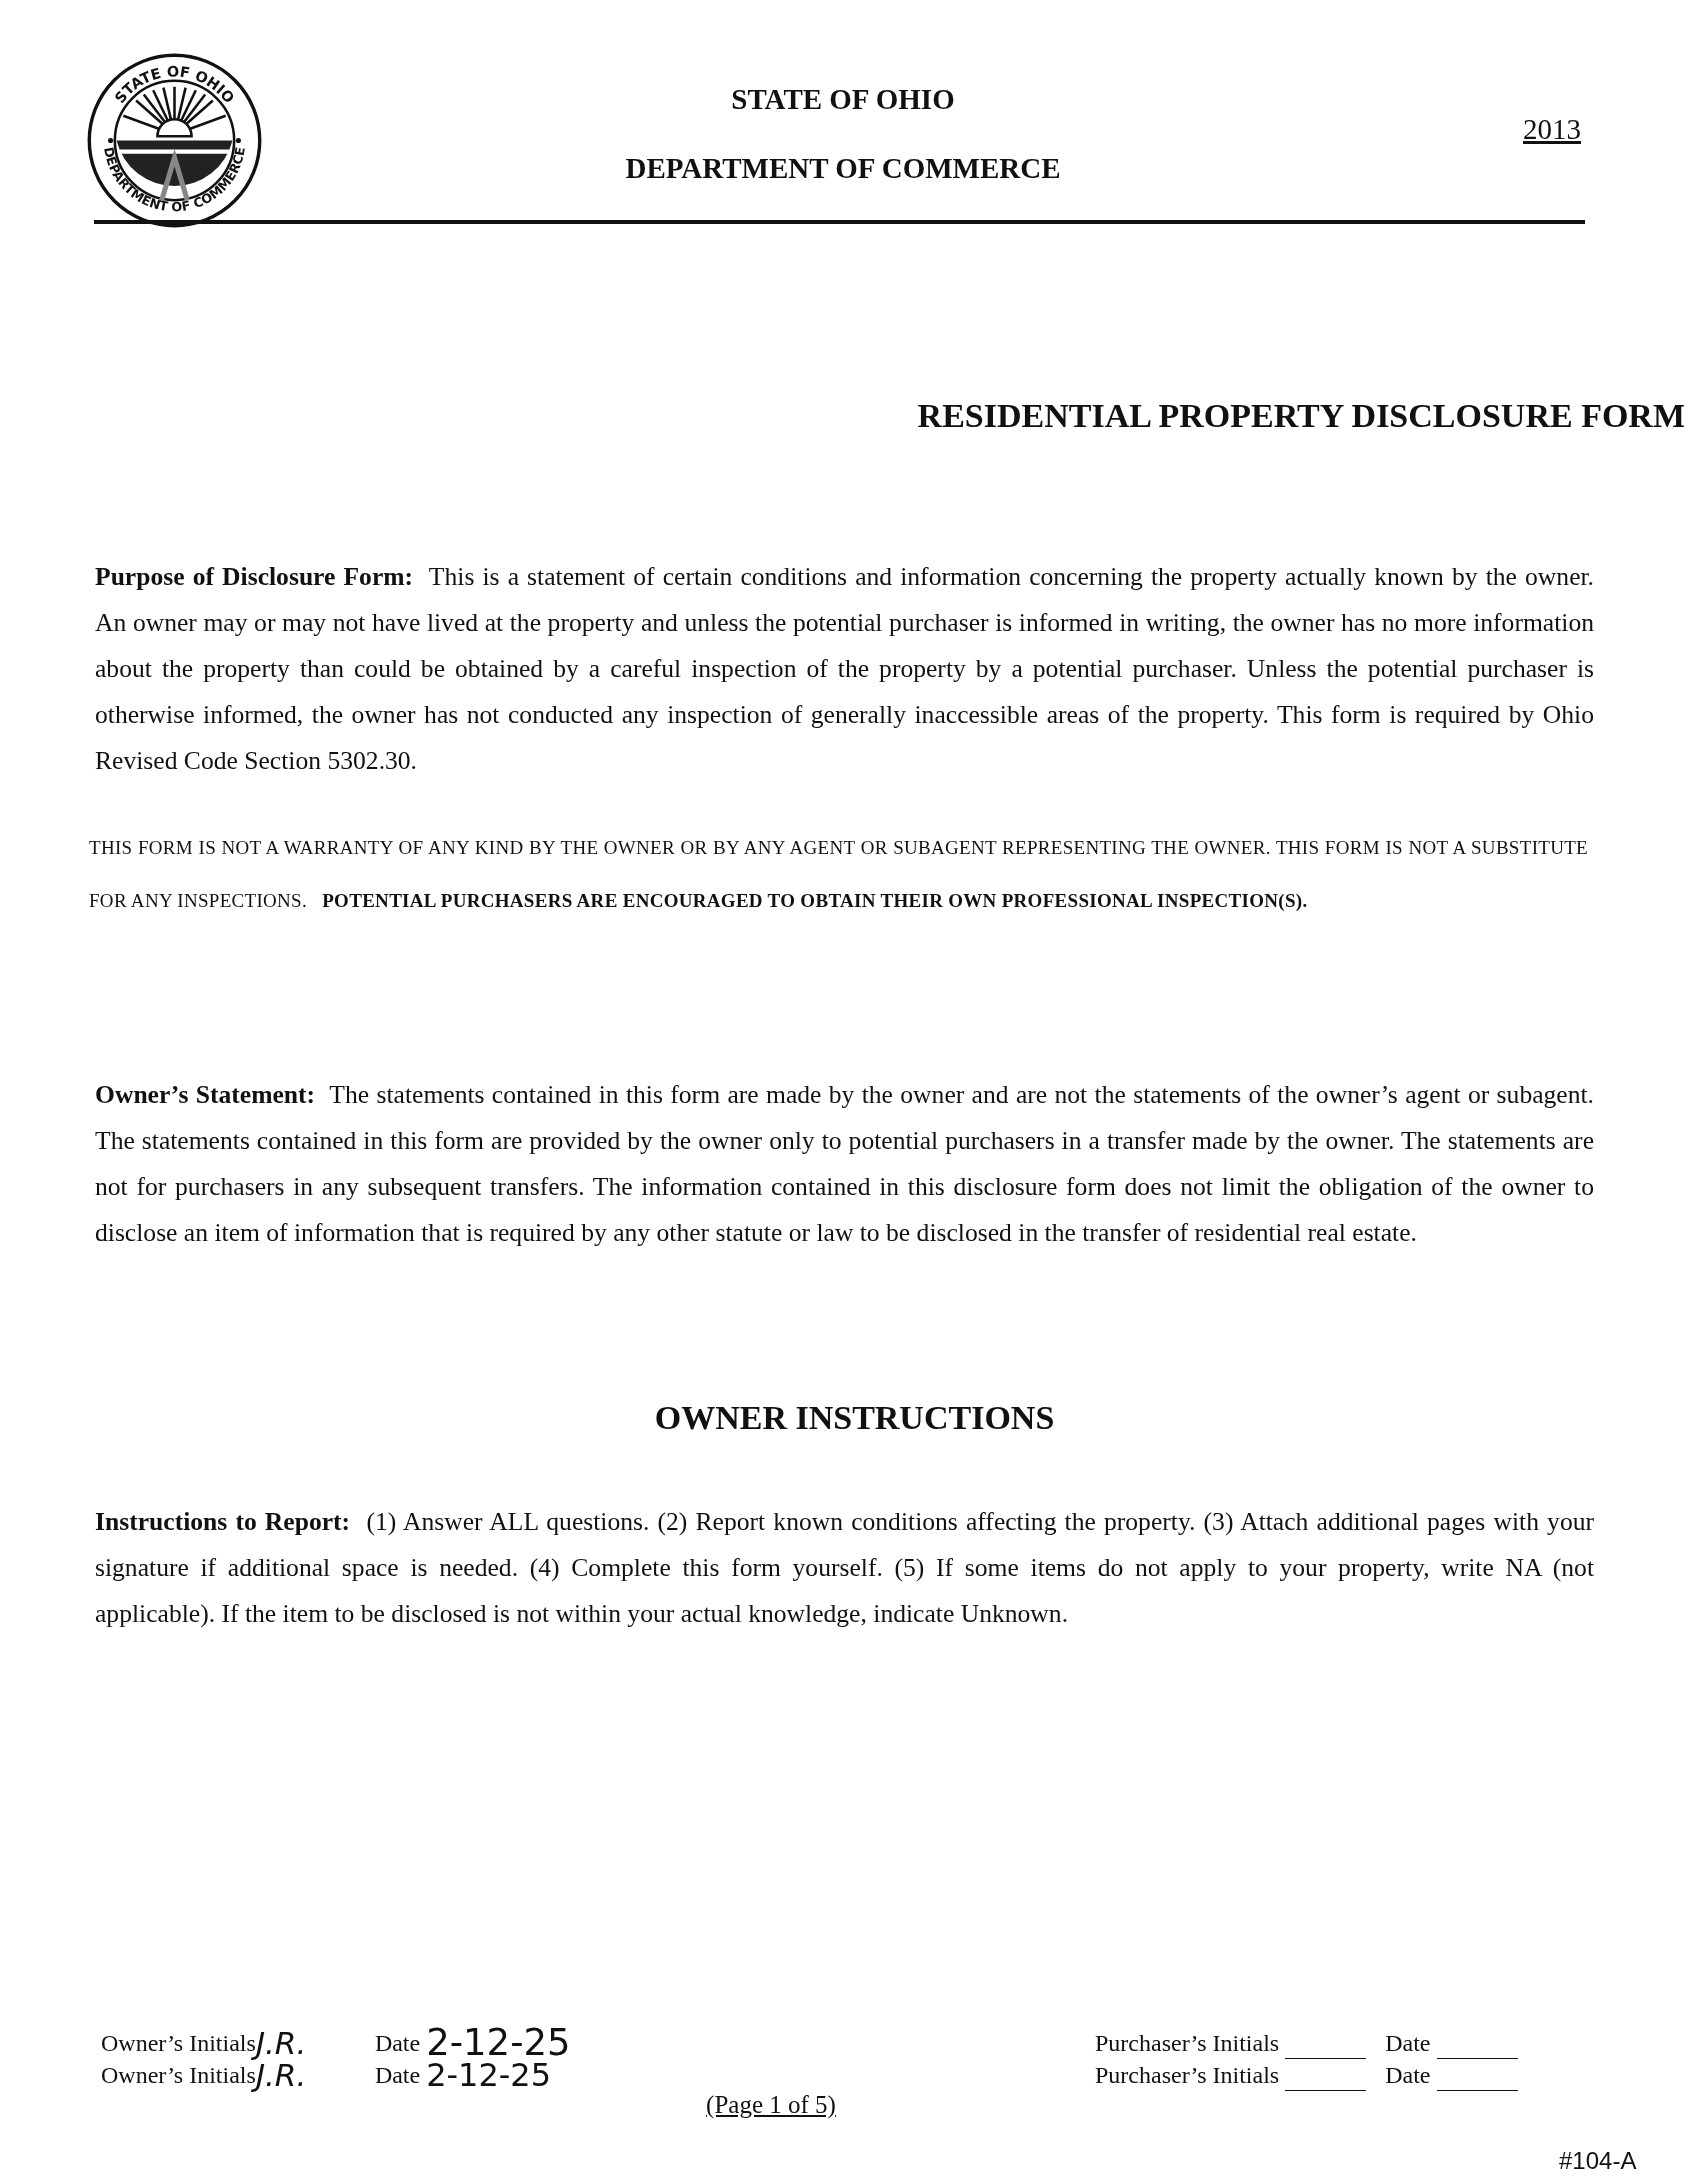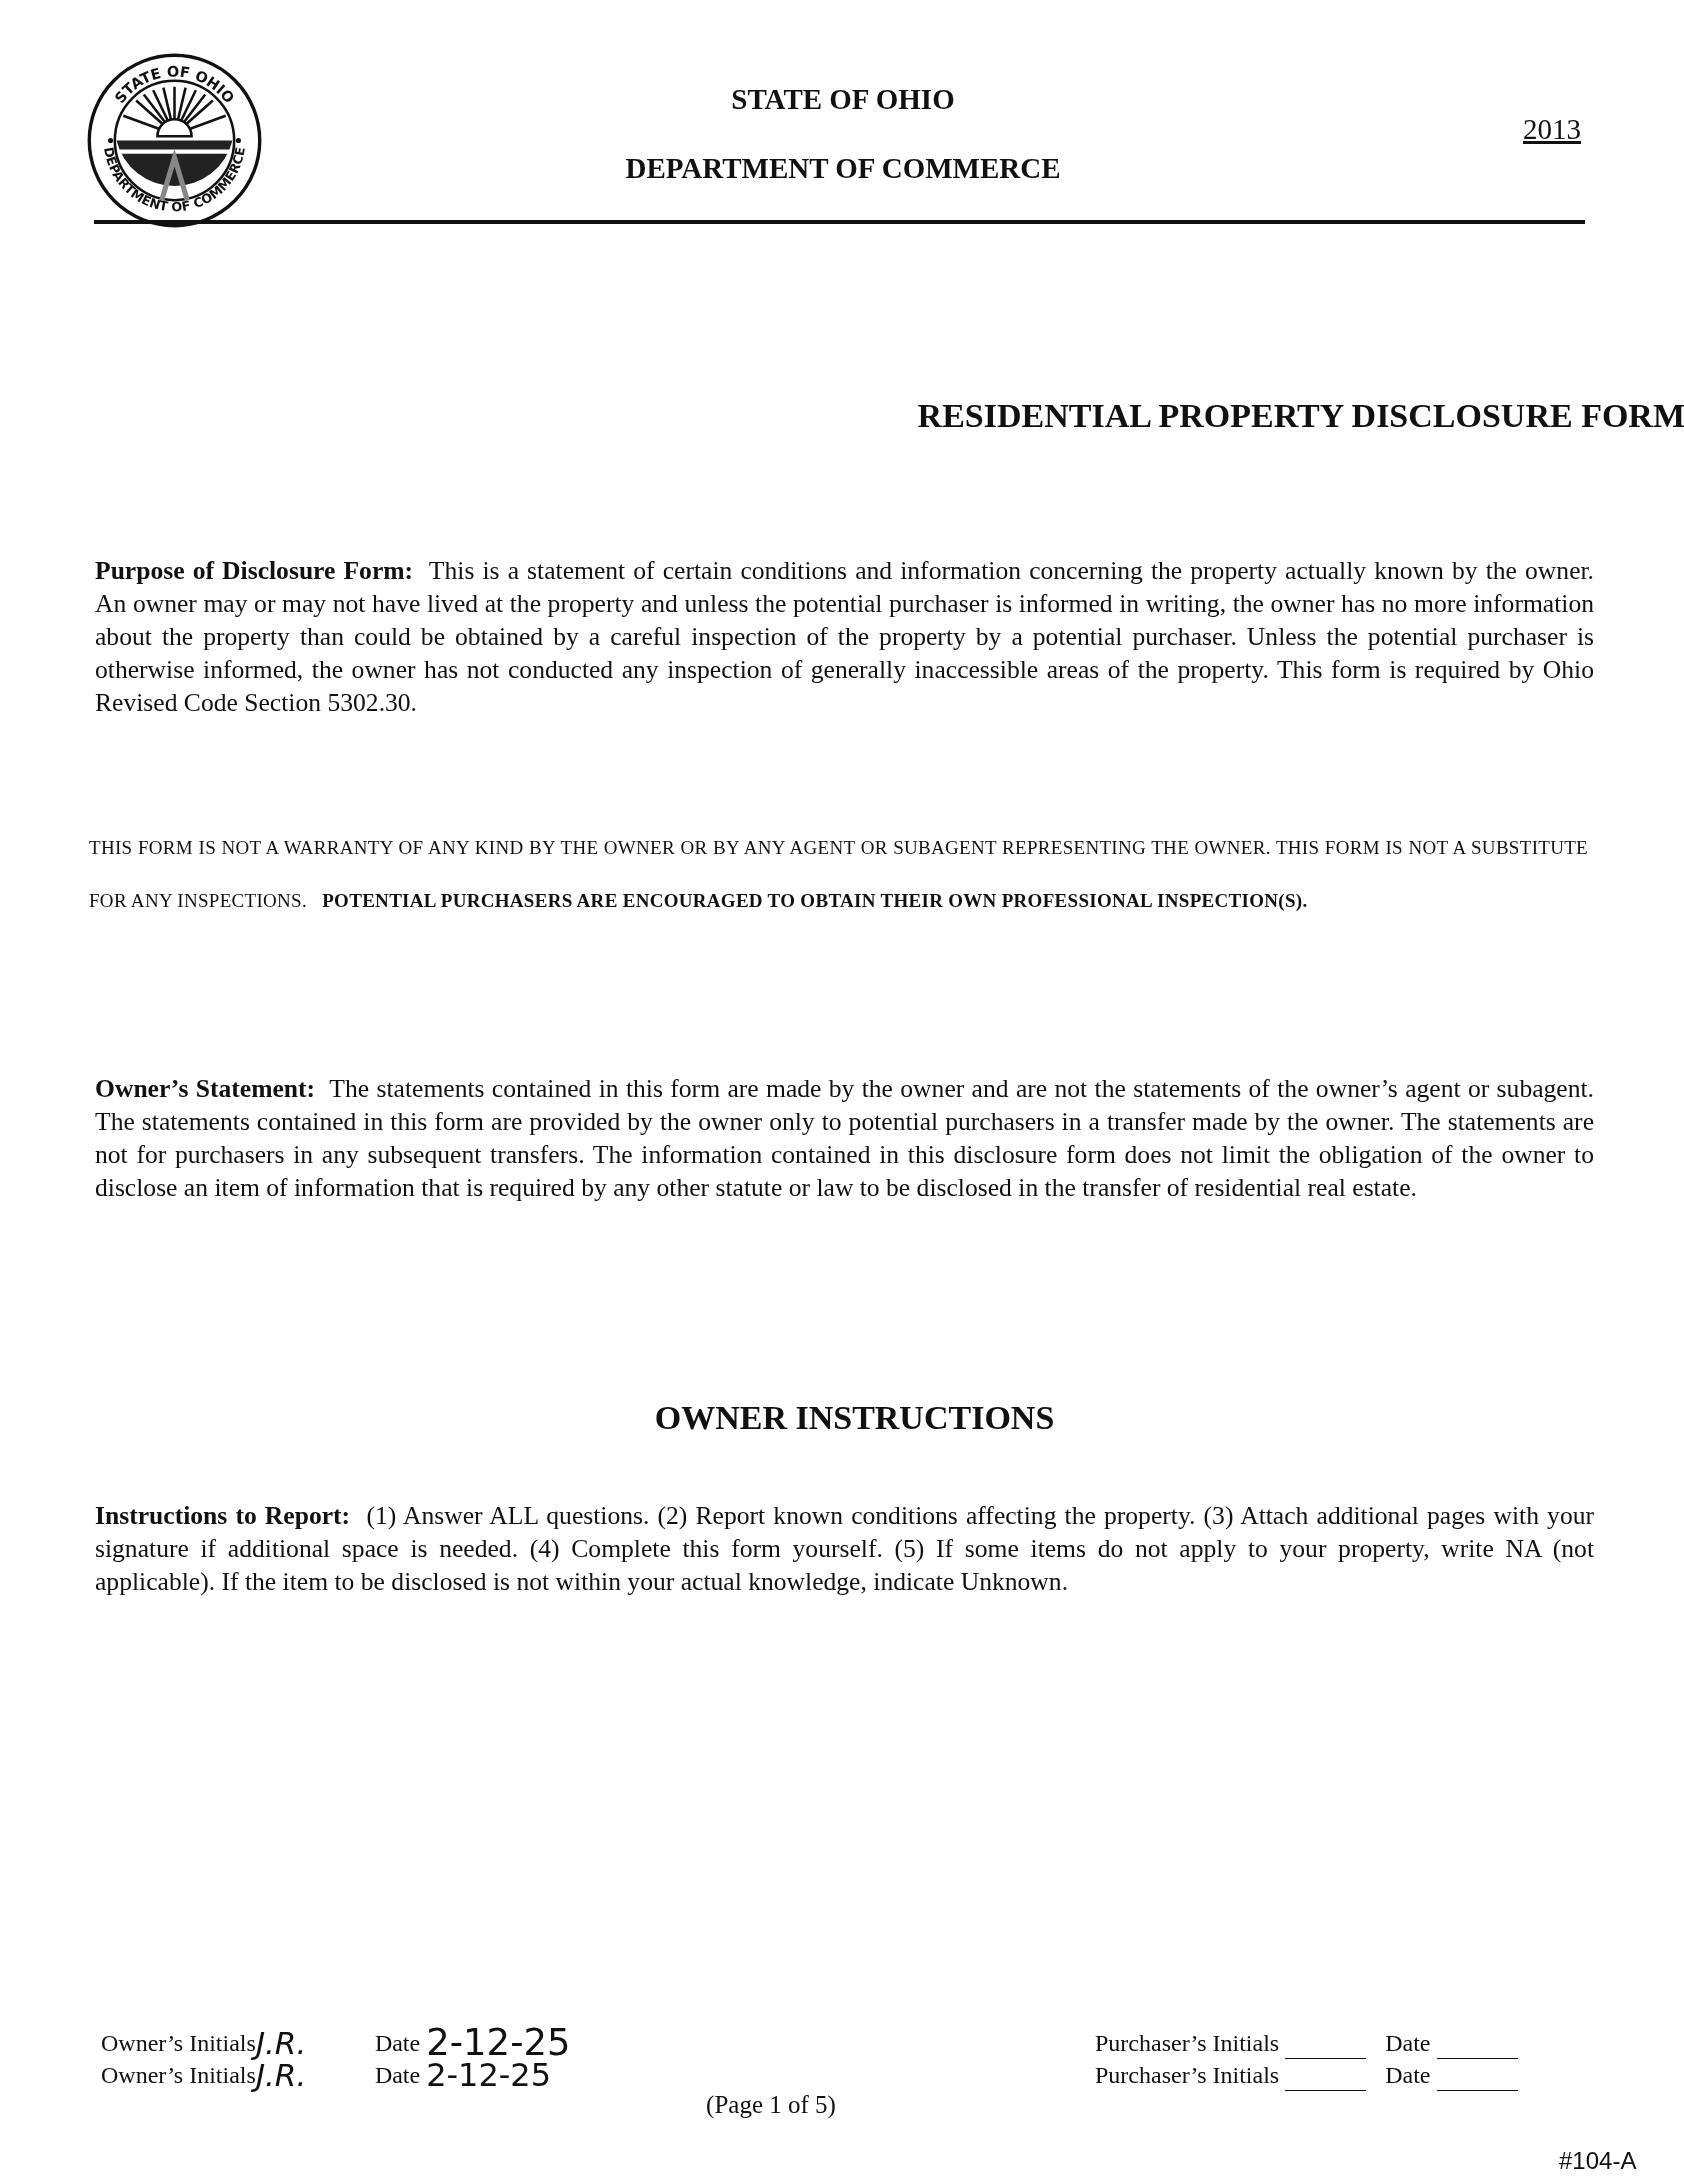--- a/index.html
+++ b/index.html
@@ -5,36 +5,36 @@
   html, body { margin: 0; padding: 0; background: #ffffff; }
   body { width: 1685px; height: 2181px; position: relative; overflow: hidden;
          font-family: "Liberation Serif", "DejaVu Serif", serif; color: #111; }
   .abs { position: absolute; }
   .seal { left: 85px; top: 51px; width: 179px; height: 179px; }
   .hdr1 { left: 596px; top: 83px; width: 494px; text-align: center; font-weight: bold; font-size: 29px; }
   .hdr2 { left: 545px; top: 152px; width: 596px; text-align: center; font-weight: bold; font-size: 29px; }
   .year { left: 1523px; top: 113px; font-weight: normal; font-size: 29px; text-decoration: underline; text-decoration-thickness: 2.6px; }
   .rule { left: 94px; top: 220px; width: 1491px; height: 4.3px; background: #111; }
   .title { left: 0; top: 397px; width: 1685px; text-align: right; font-weight: bold; font-size: 34px; }
-  .para { left: 95px; width: 1499px; font-size: 25.6px; line-height: 33px; text-align: justify; }
+  .para { left: 95px; width: 1499px; font-size: 25.6px; line-height: 46px; text-align: justify; }
   .para b { font-weight: bold; }
   .p1 { top: 554px; }
   .warn { left: 89px; top: 821px; width: 1499px; font-size: 19px; line-height: 53px; text-align: justify; letter-spacing: 0.3px; }
   .p2 { top: 1072px; }
   .sect { left: 0; top: 1399px; width: 1685px; text-align: center; font-weight: bold; font-size: 34px; padding-left: 12px; }
   .p3 { top: 1499px; }
   .sig { font-size: 24px; line-height: 32px; }
   .owner-block { left: 101px; top: 2027px; }
   .row { display: flex; align-items: flex-end; height: 32px; }
   .lbl { white-space: nowrap; }
   .initials-hand { display: inline-block; width: 119px; font-family: "DejaVu Sans", sans-serif; font-style: italic; font-size: 31px; }
   .date-hand { display: inline-block; width: 256px; font-family: "DejaVu Sans", sans-serif; font-size: 37px; line-height: 32px; }
   .blank { display: inline-block; border-bottom: 1.7px solid #111; height: 22px; vertical-align: bottom; }
   .purch-block { left: 1095px; top: 2027px; }
-  .page { left: 0; top: 2091px; width: 1542px; text-align: center; font-size: 25px; }
+  .page { left: 0; top: 2091px; width: 1542px; text-align: center; font-size: 25px; text-decoration: underline; }
   .formno { left: 1559px; top: 2147px; font-family: "Liberation Sans", sans-serif; font-size: 24px; }
 </style>
 </head>
 <body>
 
 <div class="abs seal">
   <svg width="179" height="179" viewBox="0 0 210 210">
     <circle cx="105" cy="105" r="100" fill="none" stroke="#111" stroke-width="4"></circle>
     <circle cx="105" cy="105" r="70" fill="none" stroke="#111" stroke-width="3"></circle>
     <defs>

